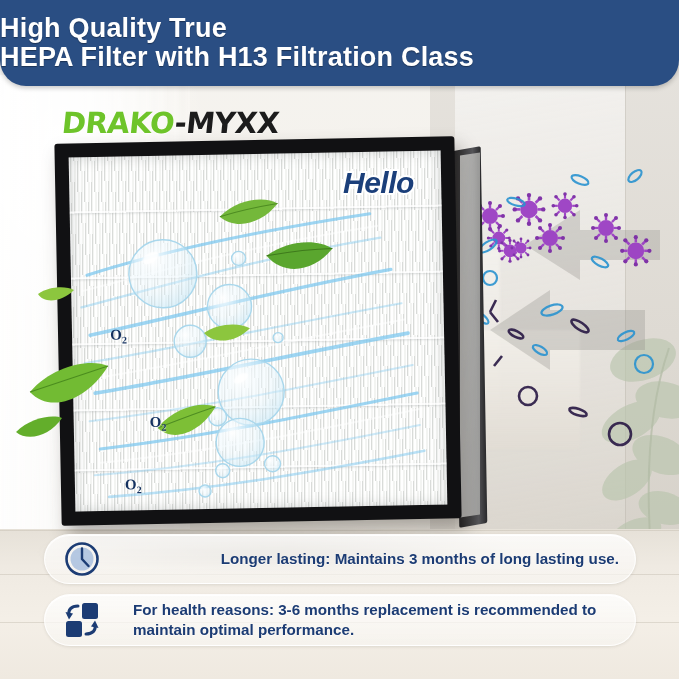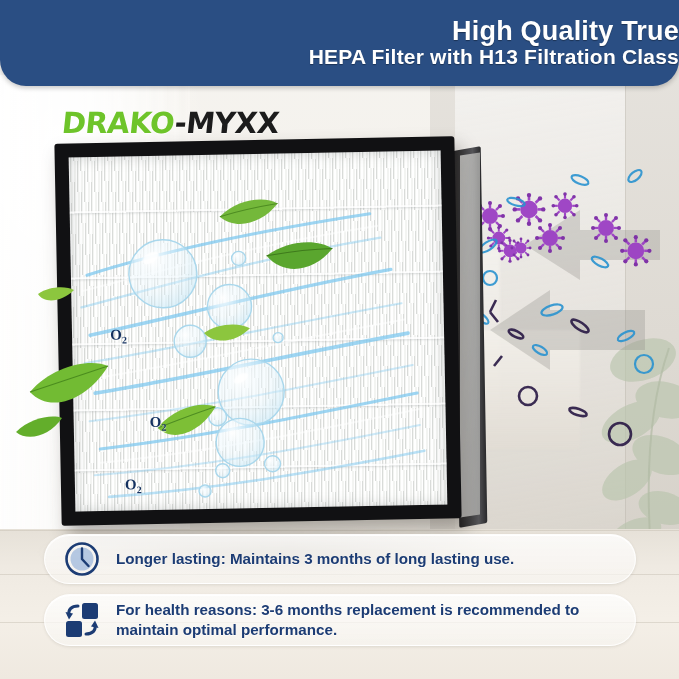--- a/index.html
+++ b/index.html
@@ -61,29 +61,29 @@
 
   
   .arrowbg{position:absolute;opacity:.30;fill:#8f8d88;}
 
   
   .header{
     position:absolute;left:0;top:0;width:679px;height:86px;
     background:#2a4e83;
     border-bottom-left-radius:26px;border-bottom-right-radius:26px;
     box-shadow:0 2px 5px rgba(0,0,0,.22);
-    display:flex;flex-direction:column;align-items:flex-end;justify-content:center;
+    display:flex;flex-direction:column;align-items:flex-start;justify-content:center;
   }
   .header .ln{
     color:#ffffff;font-weight:bold;letter-spacing:.2px;
     text-shadow:0 1px 1px rgba(0,0,0,.35);
     line-height:1.08;text-align:center;white-space:nowrap;
   }
   .header .ln1{font-size:27px;}
-  .header .ln2{font-size:21px;}
+  .header .ln2{font-size:27px;}
 
   
   .logo{
     position:absolute;left:62px;top:106px;
     font-weight:bold;font-style:normal;font-size:29px;
     letter-spacing:-.5px;white-space:nowrap;
     font-family:"DejaVu Sans", sans-serif;
     transform:skewX(-6deg);
   }
   .logo .g{color:#6ec42a;text-shadow:0 1px 0 rgba(255,255,255,.65);}
@@ -144,22 +144,22 @@
   .hello{left:343px;top:166px;color:#1b3f7a;}
   .goodbye{left:478px;top:163px;color:#2e2e2e;}
 
   
   .pill{
     position:absolute;left:44px;width:592px;
     background:linear-gradient(180deg,rgba(255,255,255,.78),rgba(248,246,242,.62));
     border:1px solid rgba(255,255,255,.85);
     border-radius:28px;
     box-shadow:0 1px 3px rgba(120,115,105,.18), inset 0 1px 0 rgba(255,255,255,.9);
-    display:flex;align-items:center;gap:13px;
-    padding:12px 16px;box-sizing:border-box;
+    display:flex;align-items:center;gap:30px;
+    padding:12px 16px;box-sizing:border-box;justify-content:space-between;
   }
   .pill1{top:534px;height:50px;}
   .pill2{top:594px;height:52px;}
   .pill-text{
     color:#1c3c74;font-weight:bold;font-size:15.2px;line-height:1.32;
     text-shadow:0 1px 0 rgba(255,255,255,.6);
   }
   .icon-box{width:42px;height:42px;flex:0 0 42px;display:flex;align-items:center;justify-content:center;}
 
   
@@ -360,20 +360,21 @@
 
   <div class="header">
     <div class="ln ln1">High Quality True</div>
     <div class="ln ln2">HEPA Filter with H13 Filtration Class</div>
   </div>
 
   <div class="logo">
     <span class="g">DRAKO</span><span class="d">-</span><span class="d">MYXX</span>
   </div>
 
+  <div class="wordmark hello">Hello</div>
 
   <div class="pill pill1">
     <div class="icon-box">
       <svg width="38" height="38" viewBox="0 0 38 38">
         <circle cx="19" cy="19" r="15.5" fill="none" stroke="#1c3c74" stroke-width="2.6"></circle>
         <circle cx="19" cy="19" r="11.5" fill="#a9c0de" opacity=".85"></circle>
         <path d="M19 8.5 L19 19 L25.5 26" stroke="#1c3c74" stroke-width="2.4" fill="none" stroke-linecap="round"></path>
       </svg>
     </div>
     <div class="pill-text">Longer lasting: Maintains 3 months of long lasting use.</div>

